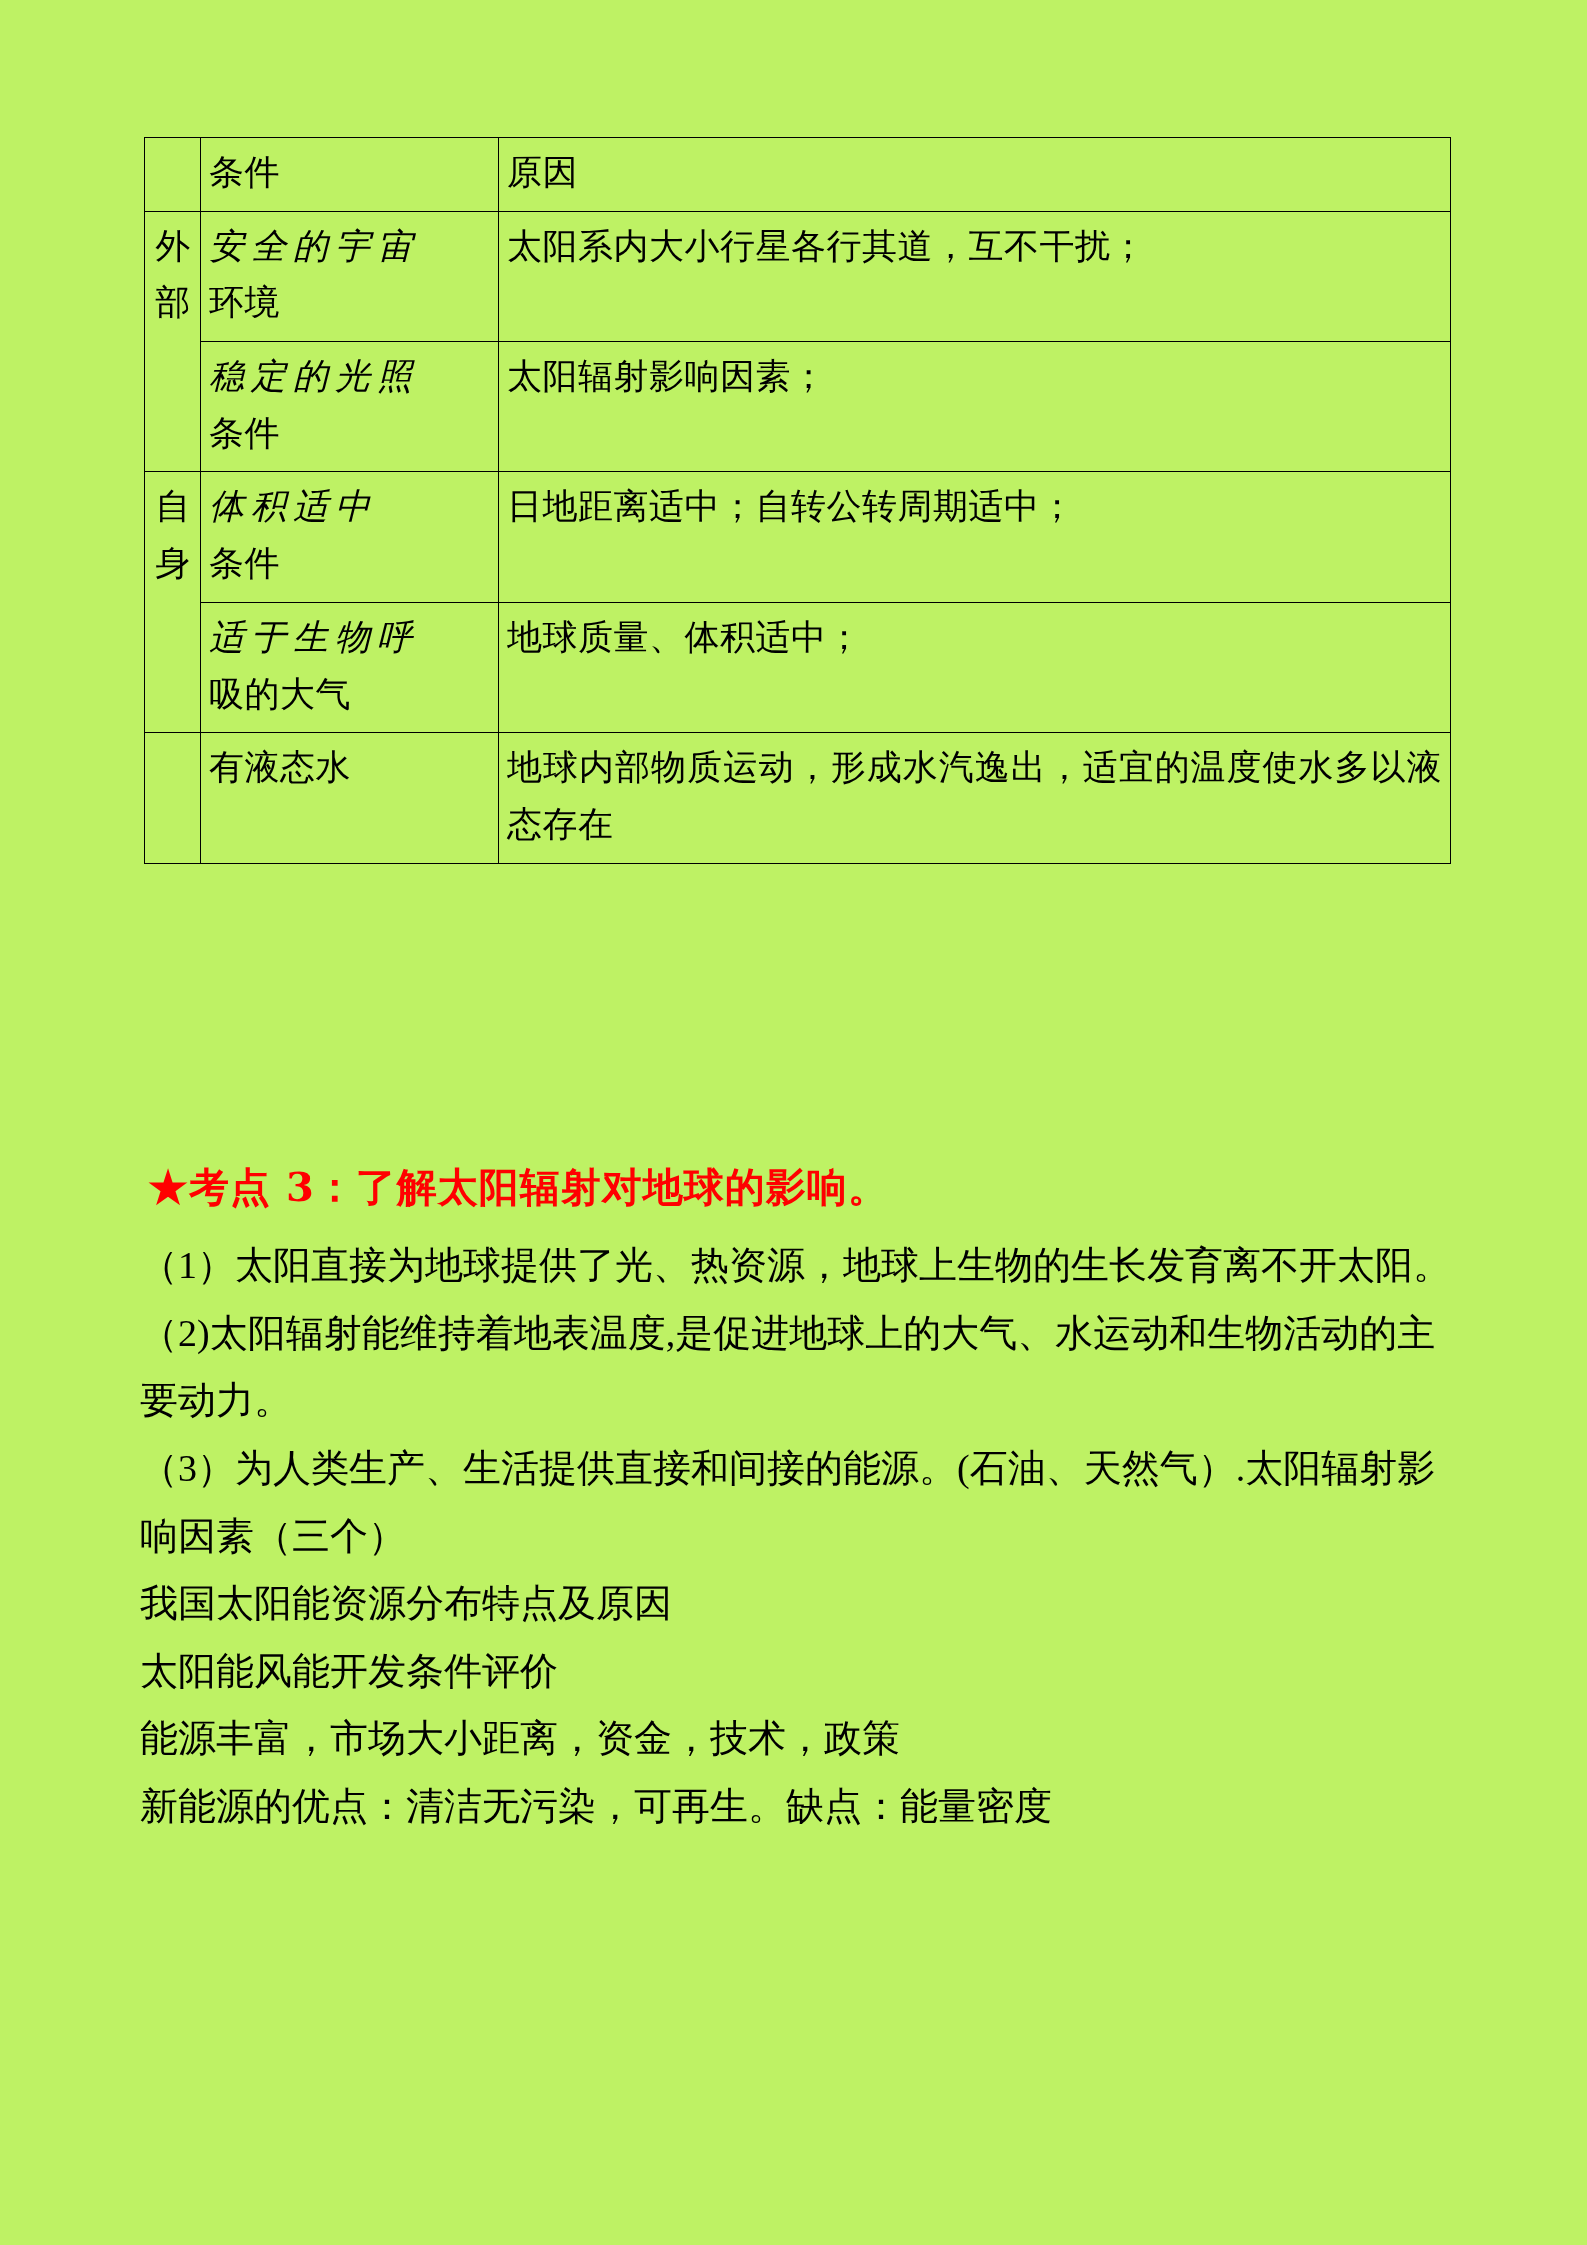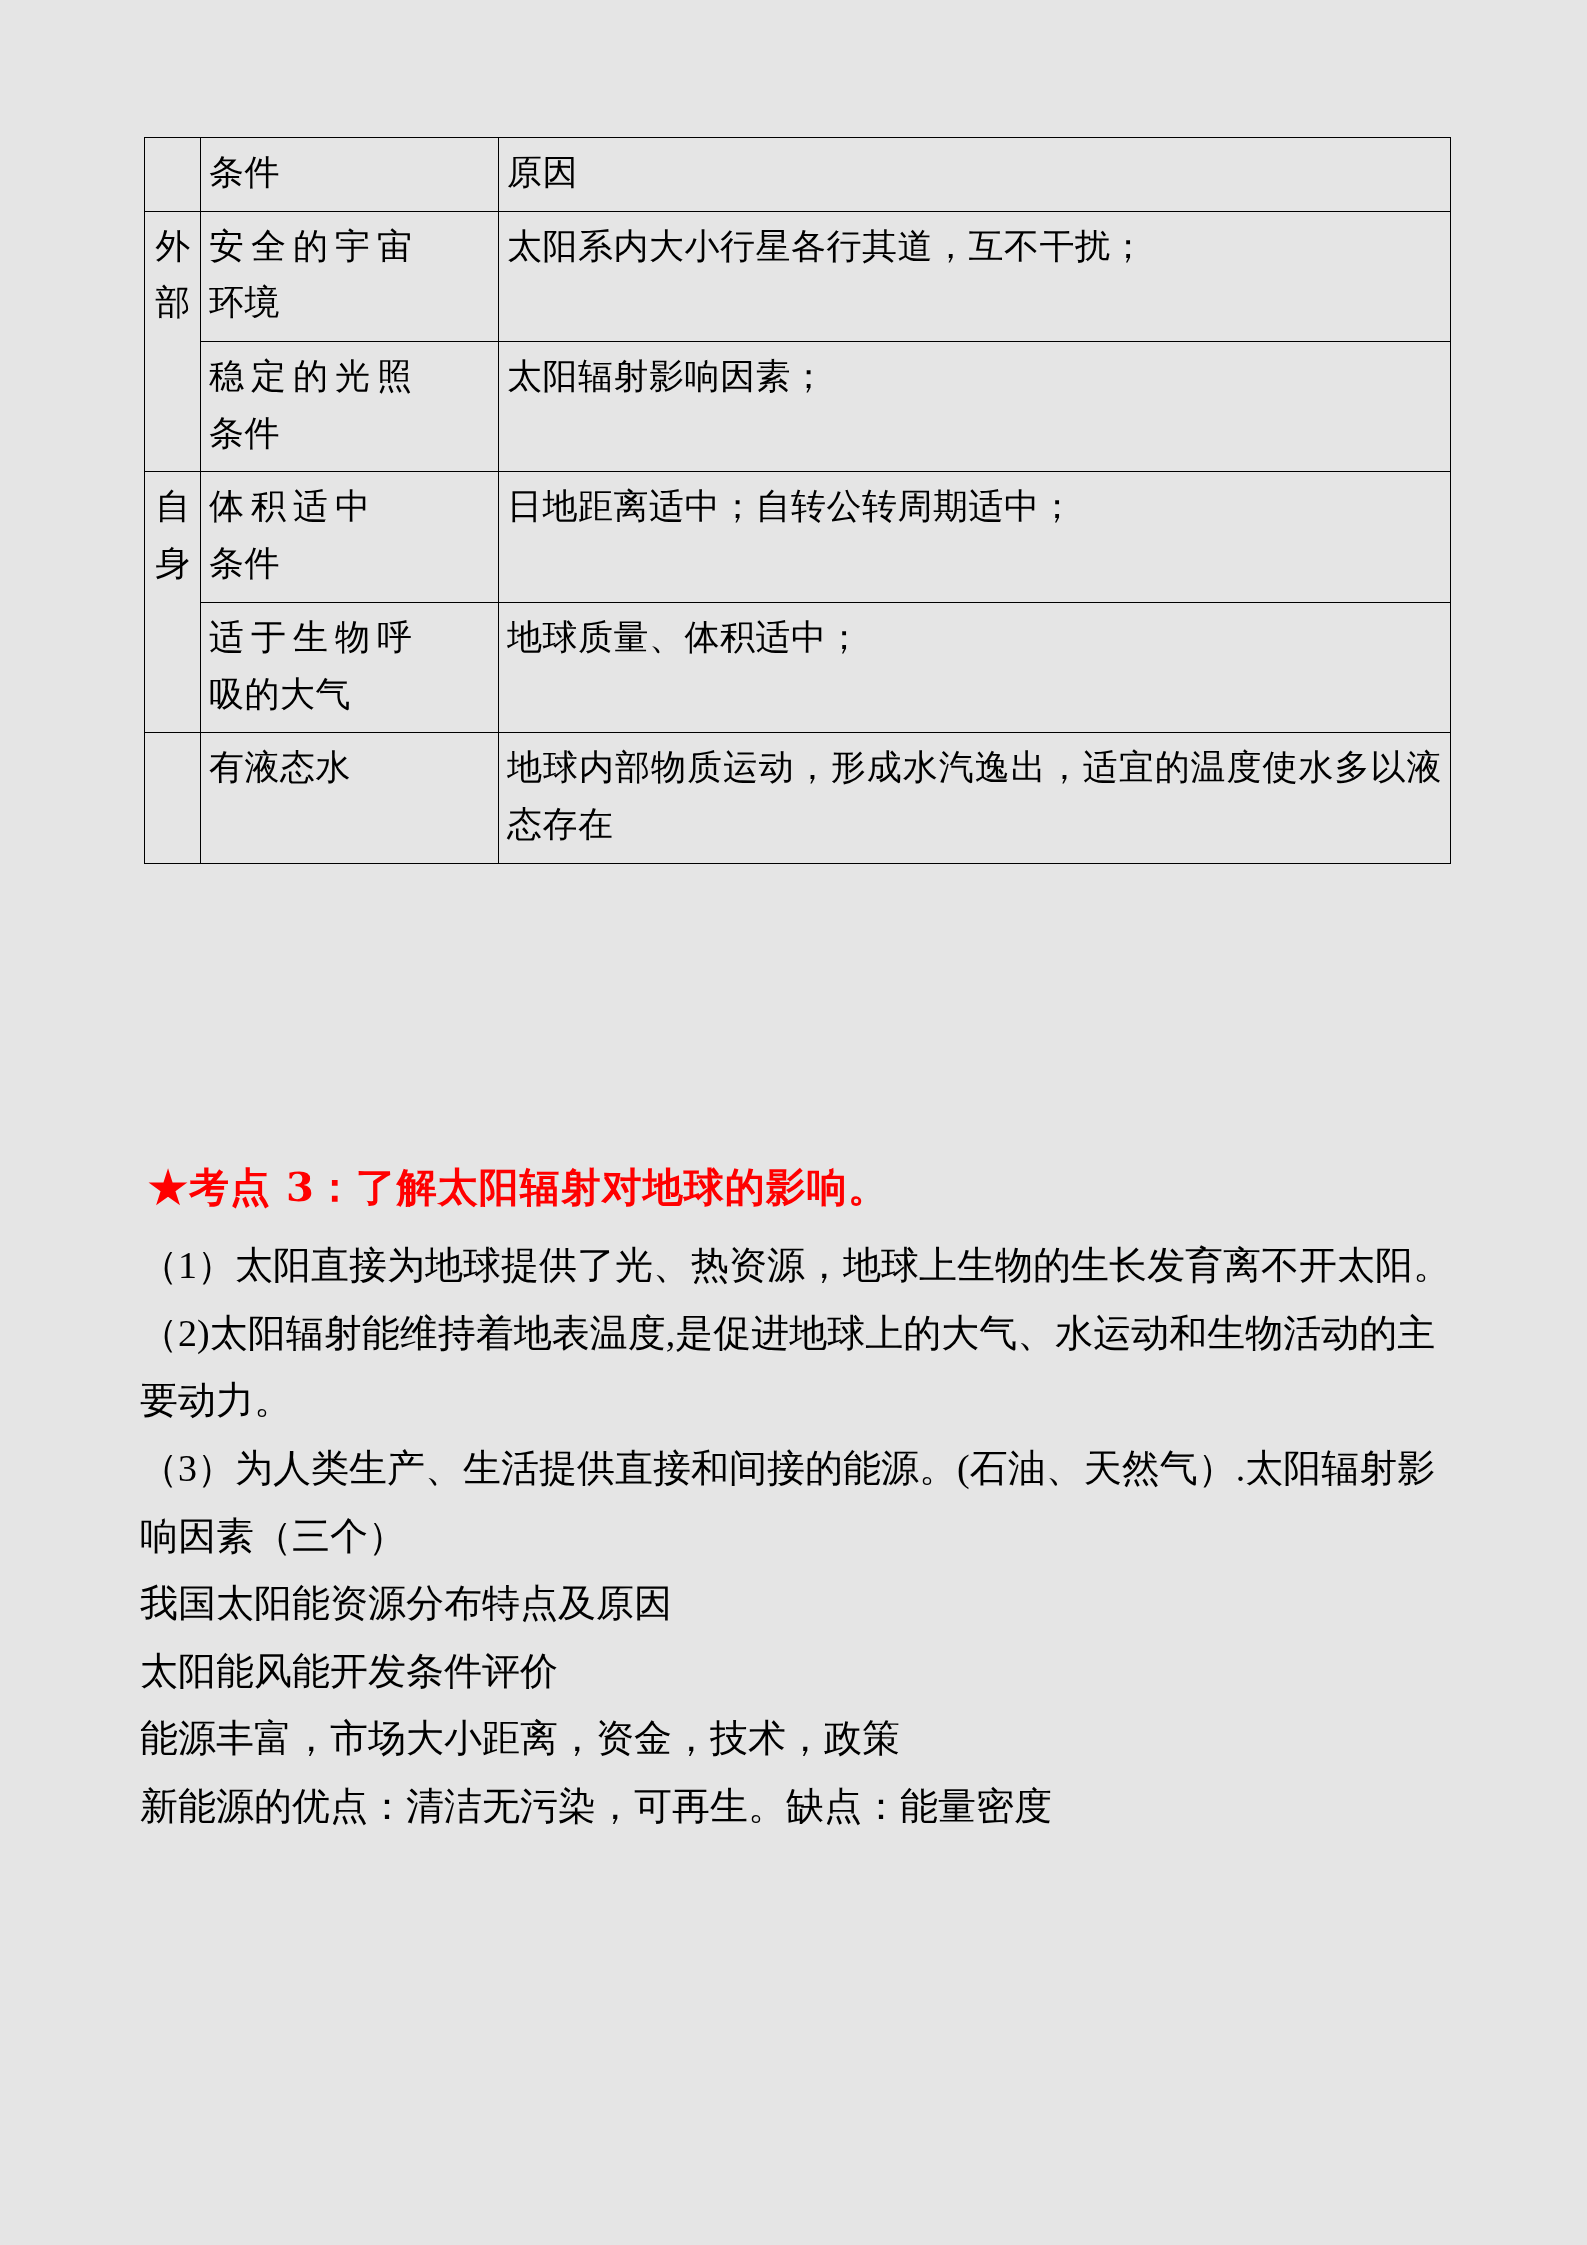--- a/index.html
+++ b/index.html
@@ -11,21 +11,21 @@
     width: 1587px;
     height: 2245px;
     font-family: "DejaVu Serif", "Liberation Serif", serif;
     color: #000000;
     overflow: hidden;
   }
   .page {
     position: relative;
     width: 1587px;
     height: 2245px;
-    background: #e5e5e5;
+    background: #bef264;
     box-sizing: border-box;
     padding: 0;
   }
 
   
   .tbl-wrap {
     position: absolute;
     left: 144px;
     top: 137px;
     width: 1306px;
@@ -60,20 +60,21 @@
   .cat-vert {
     display: block;
     width: 40px;
     margin: 0 auto;
     font-size: 35px;
     line-height: 1.62;
     word-break: break-all;
   }
   .spread {
     letter-spacing: 7px;
+    font-style: italic;
   }
   .reason-just {
     text-align: justify;
     text-justify: inter-ideograph;
   }
 
   
   .kaodian {
     position: absolute;
     left: 148px;

